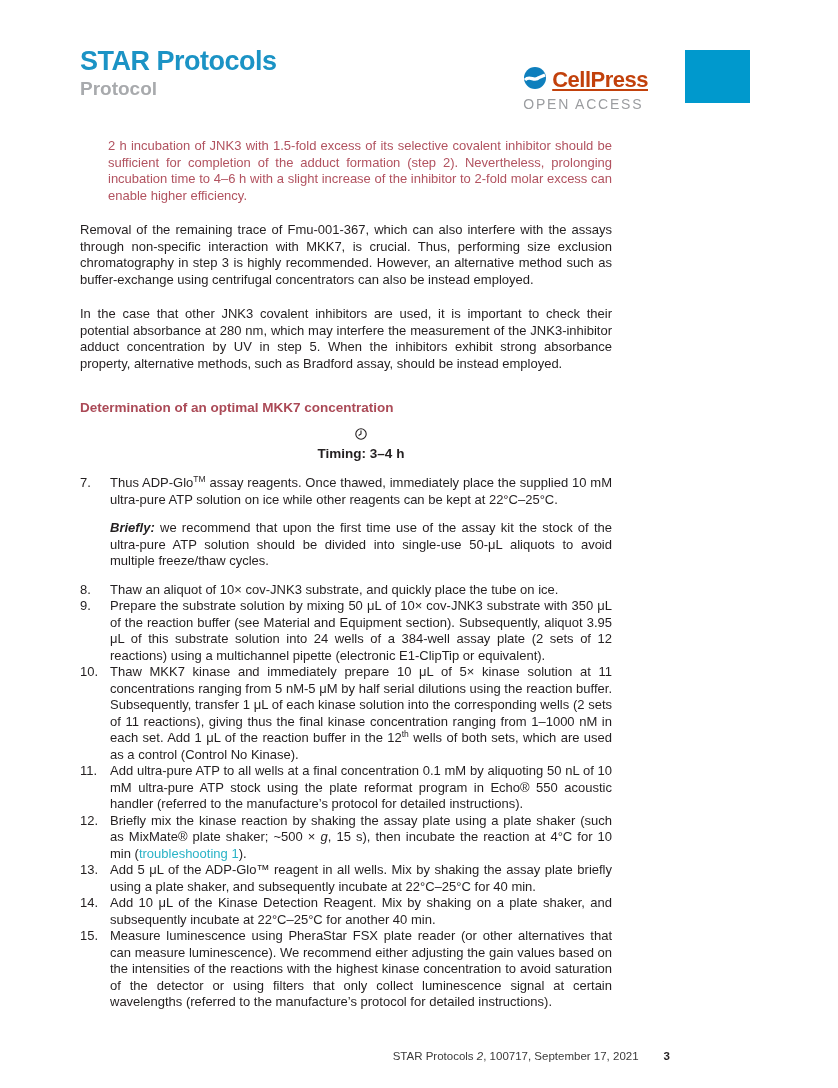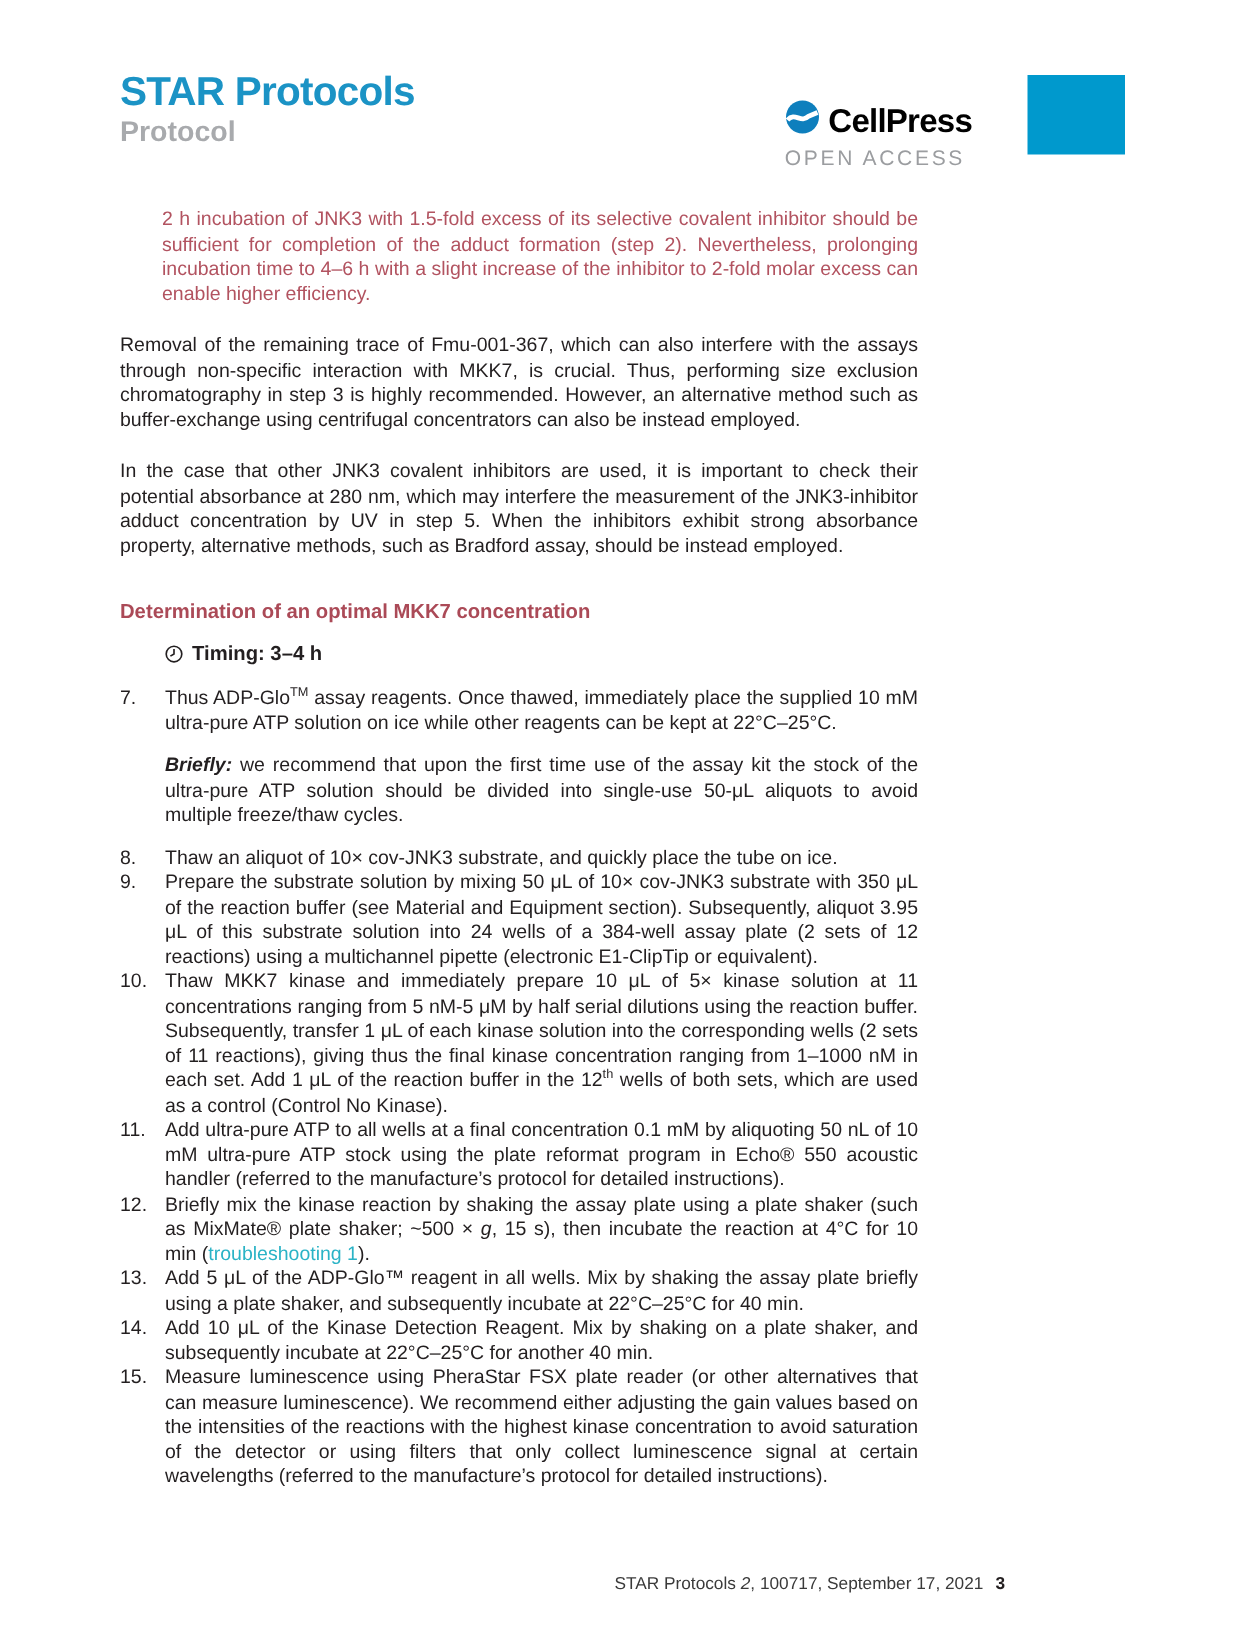--- a/index.html
+++ b/index.html
@@ -10,48 +10,48 @@
     font-family:"Liberation Sans", sans-serif;
     color:#231f20;
     overflow:hidden;
   }
   
   .header { position:relative; padding:46px 0 0 80px; height:58px; }
   .journal-title { font-size:27px; font-weight:bold; color:#1b93c5; letter-spacing:-0.5px; line-height:30px; }
   .journal-subtitle { font-size:19px; font-weight:bold; color:#a8aaad; line-height:22px; margin-top:2px; }
   .publisher { position:absolute; top:66px; right:102px; text-align:center; }
   .cp-row { display:flex; align-items:center; gap:5px; }
-  .cp-name { font-size:22px; font-weight:bold; color:#000000; letter-spacing:-0.5px; }
+  .cp-name { font-size:22px; font-weight:bold; color:#c2410c; letter-spacing:-0.5px;text-decoration:underline; }
   .cp-oa { font-size:14px; color:#9b9da0; letter-spacing:1.8px; margin-top:2px; text-align:left; }
   .corner-block { position:absolute; top:50px; right:0; width:65px; height:53px; background:#0099cd; }
   
   .main { padding:0 138px 0 80px; }
   .note {
     margin:34px 0 0 28px;
     color:#b25360;
     font-size:13px; line-height:16.5px;
     text-align:justify;
   }
   .body-para { margin:18px 0 0 0; font-size:13px; line-height:16.5px; text-align:justify; }
   .section-heading { margin:28px 0 0 0; font-size:13.5px; font-weight:bold; color:#ab4a57; }
-  .timing { margin:13px 0 0 30px; display:flex; align-items:center; gap:6px; font-size:13.5px; font-weight:bold; }
+  .timing { margin:13px 0 0 30px; display:flex; align-items:center; gap:6px; font-size:13.5px; font-weight:bold;flex-direction:column; }
   .timing svg { display:block; }
   .steps { margin-top:14px; }
   .step { display:flex; font-size:13px; line-height:16.5px; }
   .step-num { width:30px; flex-shrink:0; }
   .step-body { flex:1; text-align:justify; }
   .optional { margin:12px 0 12px 30px; font-size:13px; line-height:16.5px; text-align:justify; }
   .optional-label { font-weight:bold; font-style:italic; }
   .link { color:#2ab3c6; cursor:pointer; }
   .sup { font-size:8.5px; vertical-align:super; line-height:0; }
   .ital { font-style:italic; }
   
   .footer {
     position:absolute; bottom:26px; right:80px;
-    display:flex; align-items:flex-end; gap:8px;
+    display:flex; align-items:flex-end; gap:25px;
     font-size:11.5px; color:#3a3a3a;
   }
   .page-num { font-weight:bold; color:#231f20; }
 </style>
 </head>
 <body>
 
 <div class="page">
 
   <div class="header">

